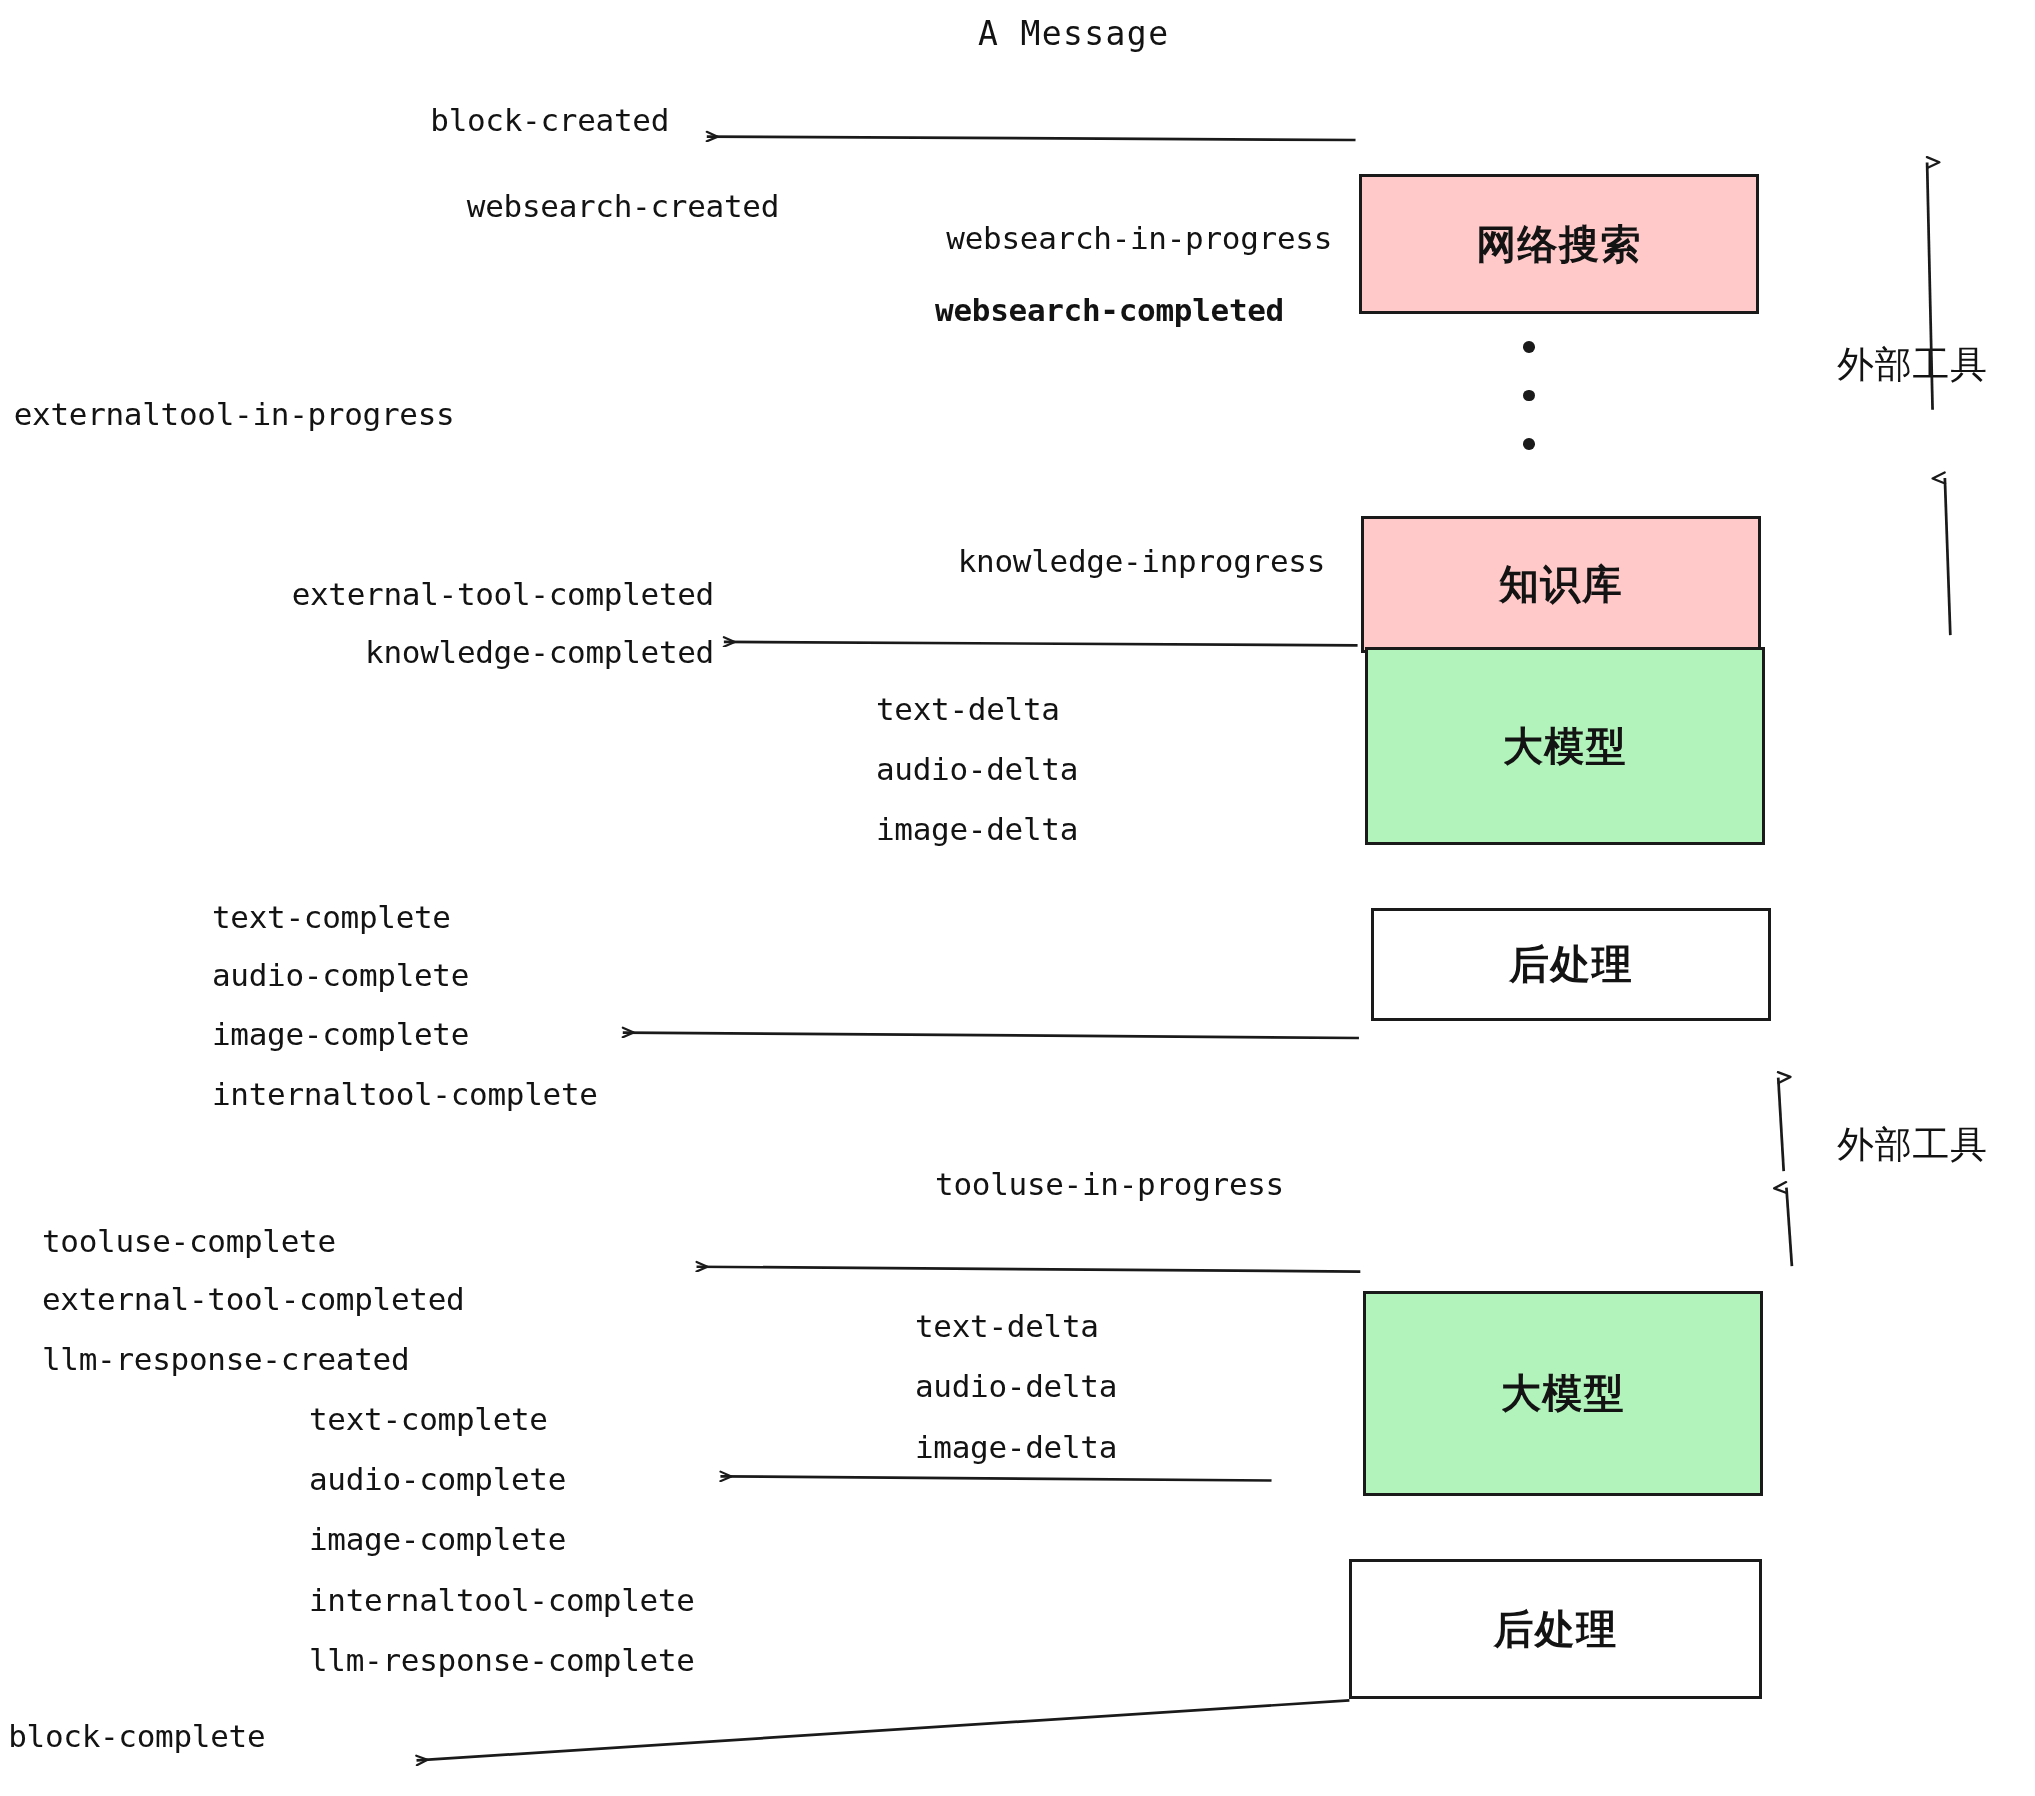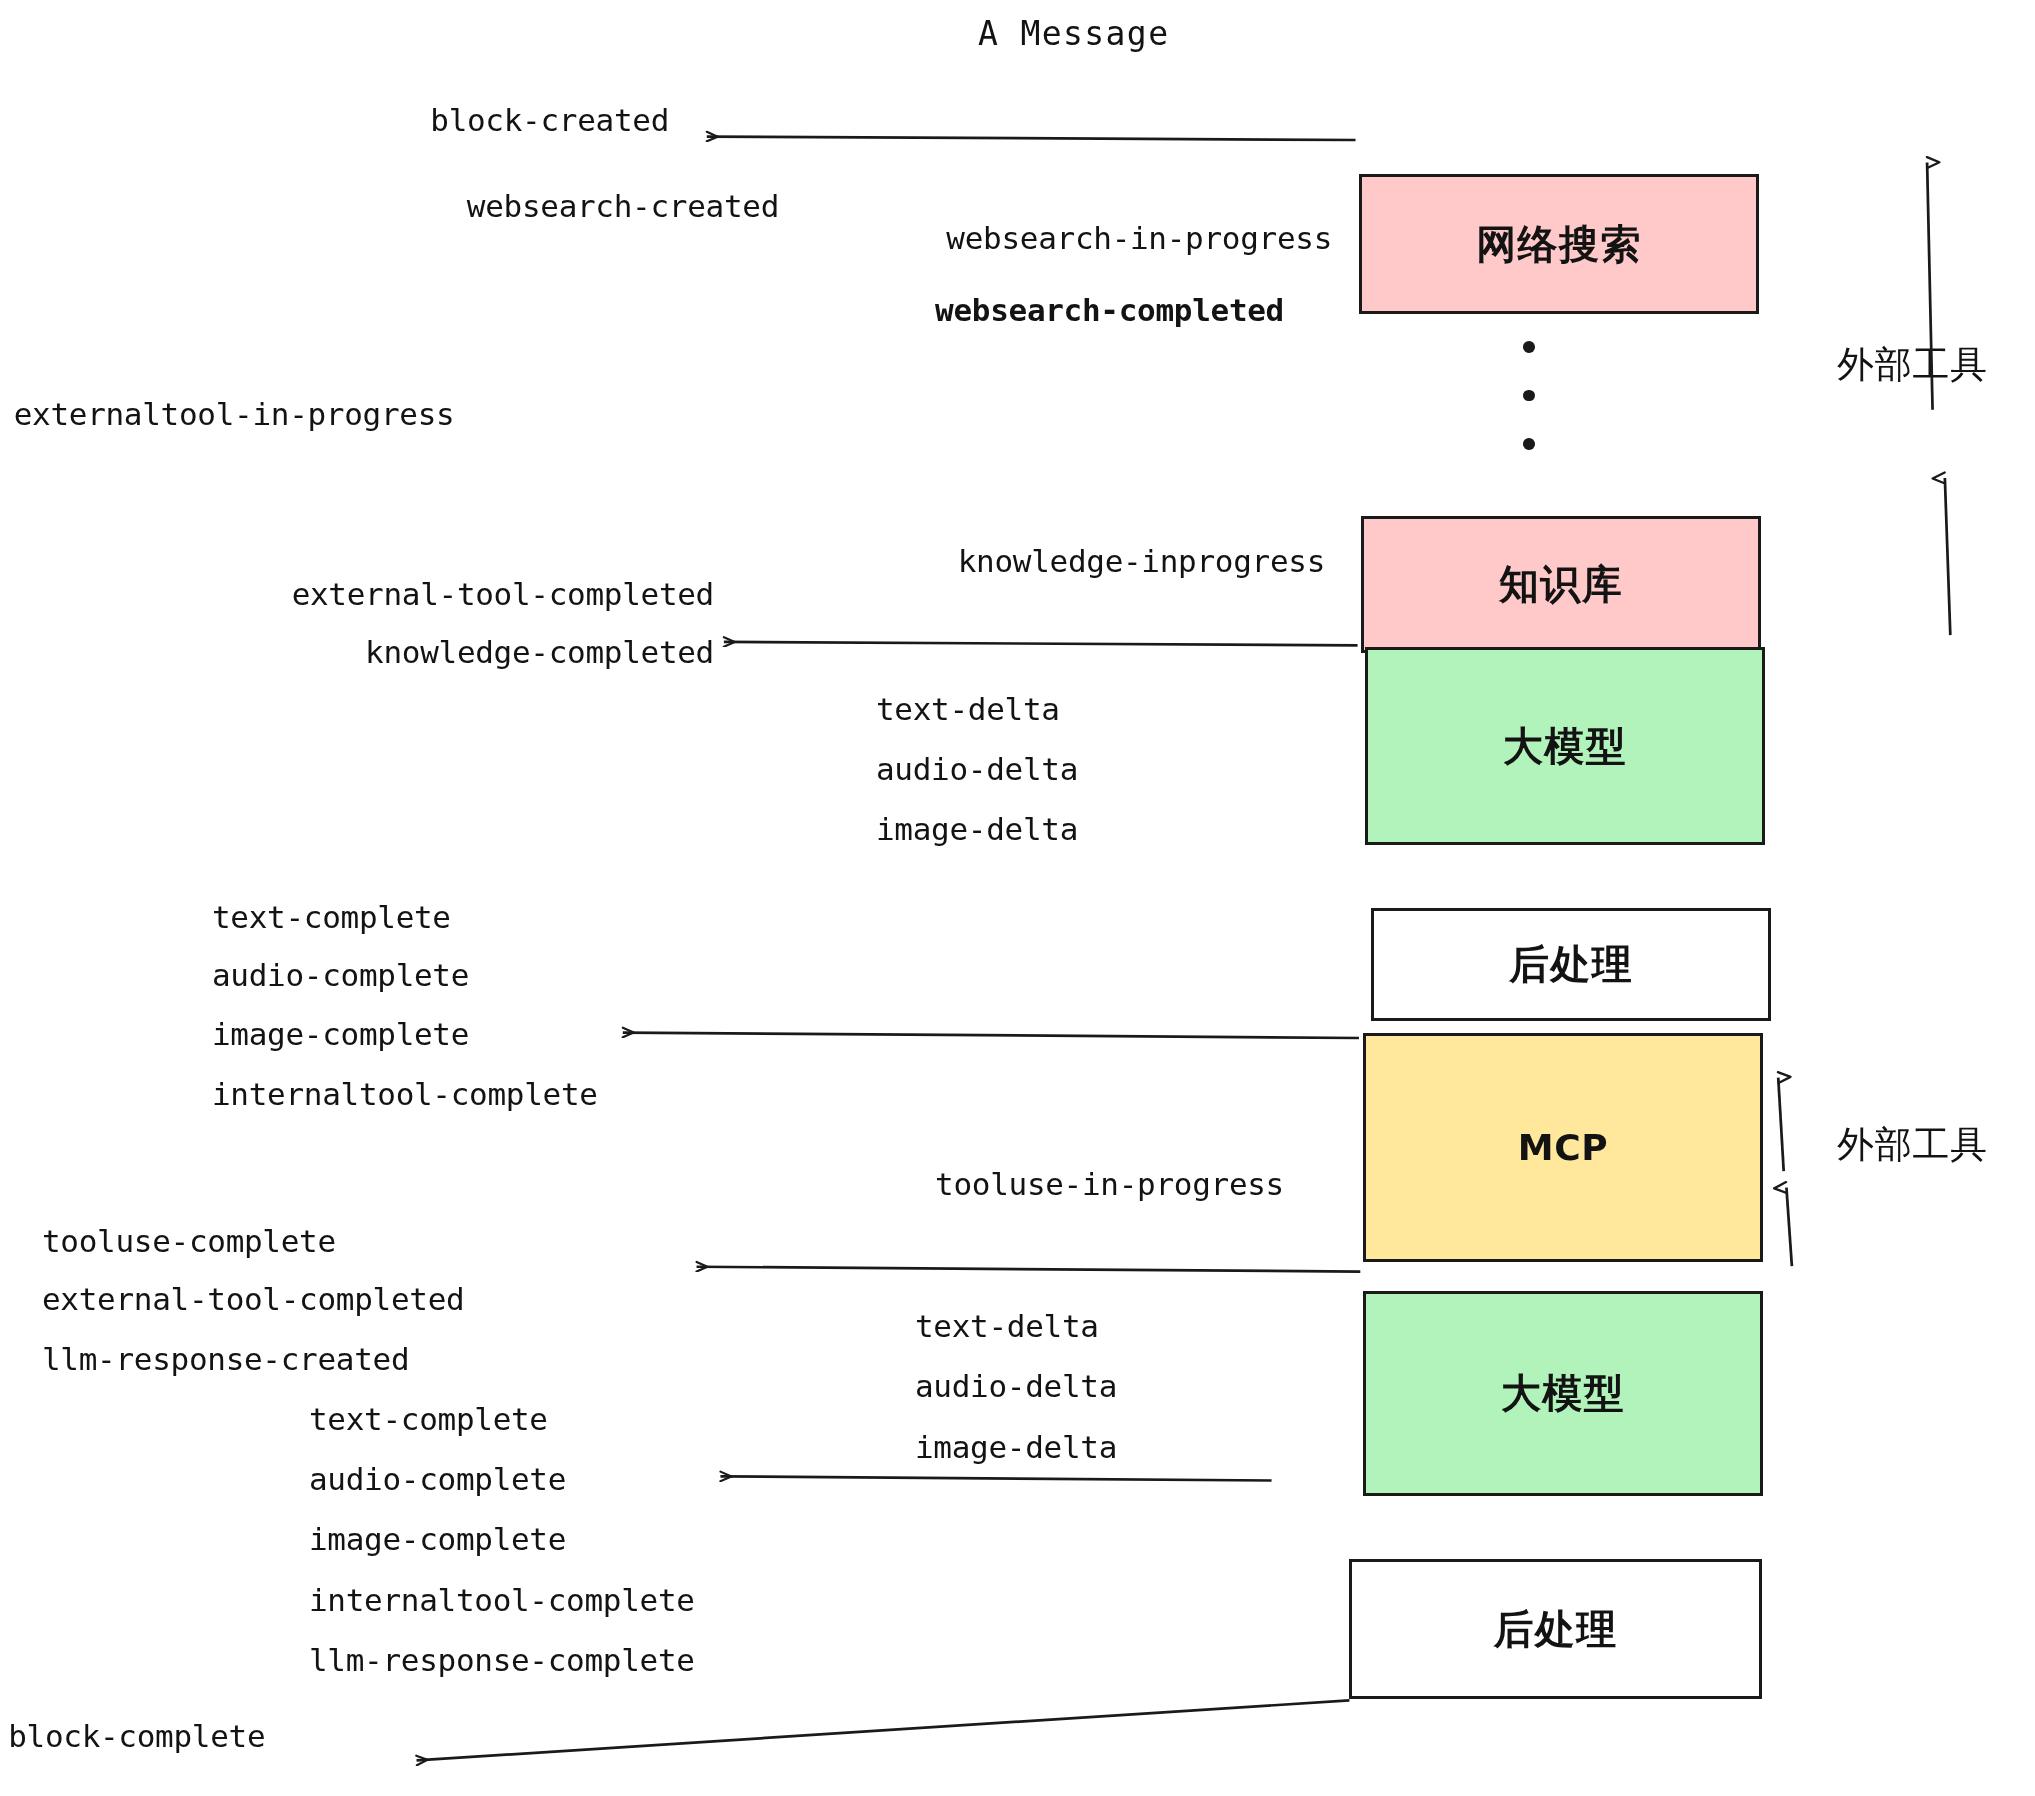--- a/index.html
+++ b/index.html
@@ -162,23 +162,20 @@
   </div>
 
   <div class="node" style="left:1365px; top:647px; width:400px; height:198px; background:#B2F2BB;">
     <span>大模型</span>
   </div>
 
   <div class="node" style="left:1371px; top:908px; width:400px; height:113px; background:#FFFFFF;">
     <span>后处理</span>
   </div>
 
-  <div class="node latin" style="left:1363px; top:1033px; width:400px; height:229px; background:#FFE89B;">
-    <span>MCP</span>
-  </div>
 
   <div class="node" style="left:1363px; top:1291px; width:400px; height:205px; background:#B2F2BB;">
     <span>大模型</span>
   </div>
 
   <div class="node" style="left:1349px; top:1559px; width:413px; height:140px; background:#FFFFFF;">
     <span>后处理</span>
   </div>
 
   <div class="dots" style="left:1522px; top:341px; width:13.7px; height:109px;">

